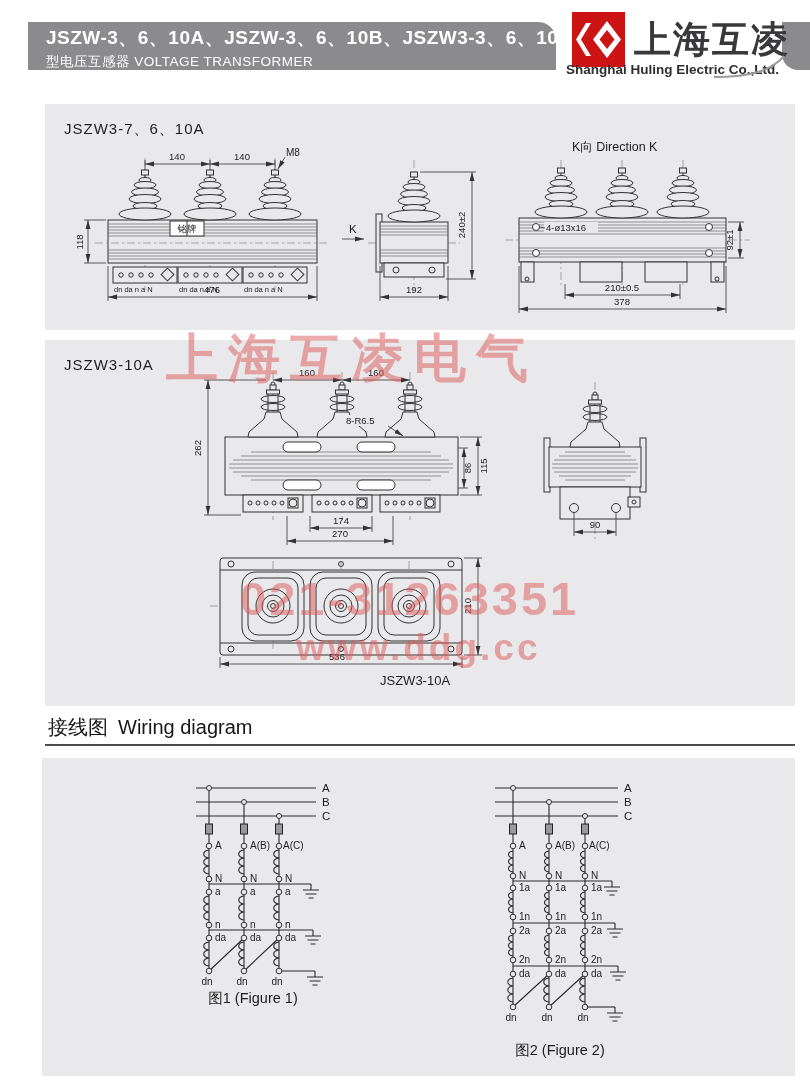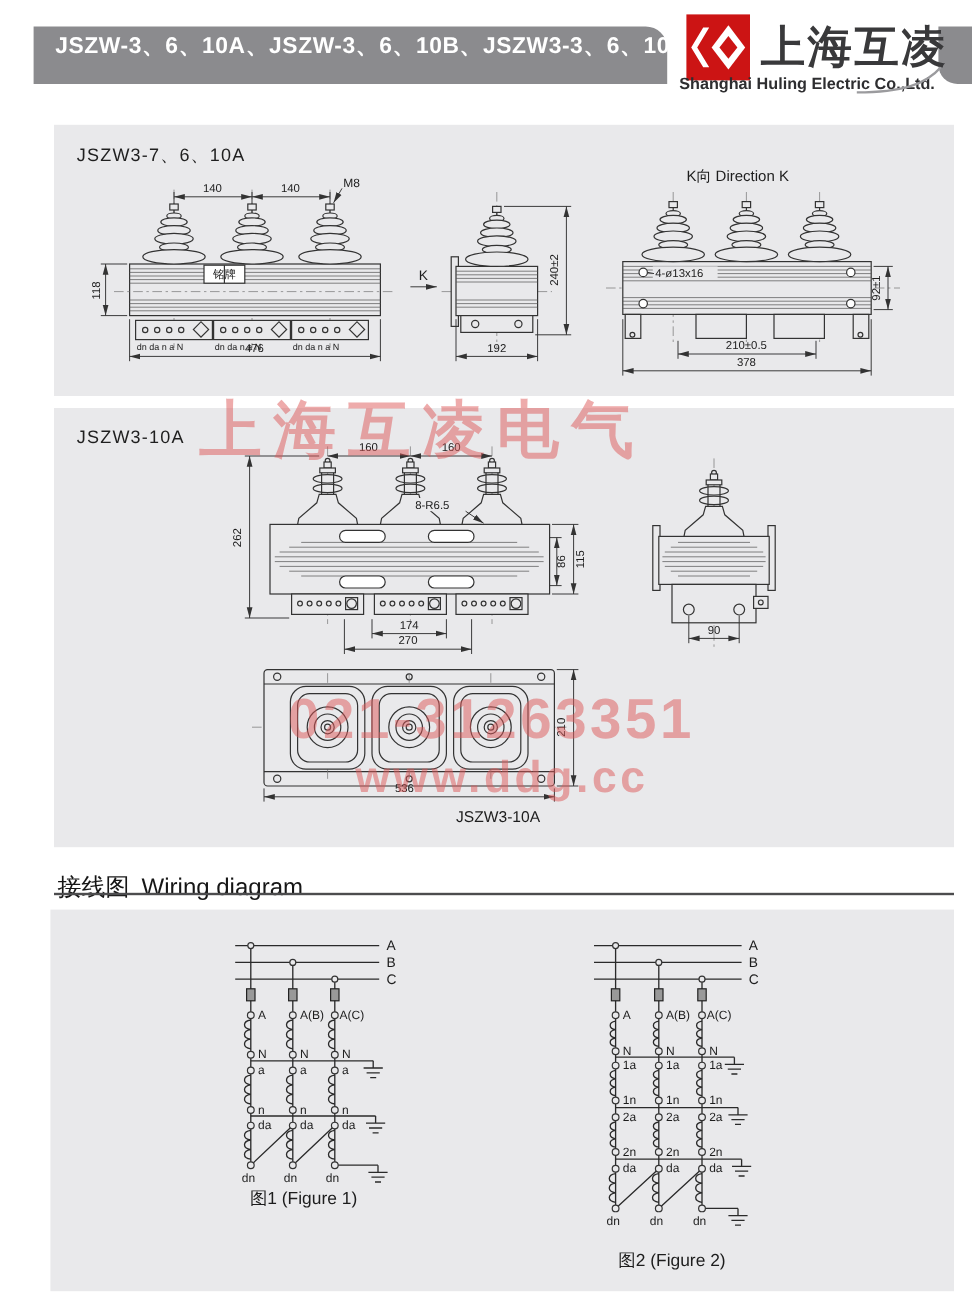--- a/index.html
+++ b/index.html
@@ -16,21 +16,21 @@
   .brandcn{position:absolute;left:634px;top:15px;font-size:37px;font-weight:bold;color:#39393b;letter-spacing:2px;}
   .branden{position:absolute;left:566px;top:62px;font-size:13.5px;font-weight:600;color:#2e2e30;}
   
   .panel{position:absolute;background:#e9e9eb;}
   .p1{left:45px;top:104px;width:750px;height:226px;}
   .p2{left:45px;top:340px;width:750px;height:366px;}
   .p3{left:42px;top:758px;width:753px;height:318px;}
   .seclabel{position:absolute;font-size:15px;color:#1f1f1f;letter-spacing:1px;z-index:4;}
   .s1{left:64px;top:120px;} .s2{left:64px;top:356px;}
   
-  .whead{position:absolute;left:48px;top:714px;font-size:20px;color:#161616;z-index:4;margin-top:12px;}
+  .whead{position:absolute;left:48px;top:714px;font-size:20px;color:#161616;z-index:4;}
   .whead .en{margin-left:10px;}
   .wrule{position:absolute;left:45px;top:744px;width:750px;height:2px;background:#4c4c4e;z-index:4;}
   
   .wm{position:absolute;font-weight:bold;color:rgba(221,88,88,.5);z-index:6;white-space:nowrap;}
   .wm1{left:166px;top:324px;font-size:52px;letter-spacing:10px;}
   .wm2{left:240px;top:571px;font-size:47px;letter-spacing:3px;}
   .wm3{left:296px;top:627px;font-size:37px;letter-spacing:3px;}
   
   .art{position:absolute;left:0;top:0;z-index:5;}
   .ln{fill:none;stroke:#333;stroke-width:1;}
@@ -44,20 +44,21 @@
   .t7{font-size:7.5px;} .t9{font-size:9.5px;} .t10{font-size:10px;} .t11{font-size:11.5px;}
   .t12{font-size:12.5px;} .t13{font-size:13px;} .t14{font-size:14.5px;}
 </style>
 </head>
 <body>
 
 <div class="page">
 
   <div class="band">
     <div class="t1">JSZW-3、6、10A、JSZW-3、6、10B、JSZW3-3、6、10A、JSZW3-3、6、10B</div>
+    <div class="t2">型电压互感器 VOLTAGE TRANSFORMER</div>
   </div>
   <div class="cornerblock"></div>
   <div class="logo">
     <svg width="53" height="55" viewBox="0 0 53 55">
       <polygon points="14,11 4,27.5 14,44 19,44 9,27.5 19,11" fill="#fff"></polygon>
       <path d="M35,9 L49,27.5 L35,46 L21,27.5 Z" fill="#fff"></path>
       <path d="M35,18 L42.5,27.5 L35,37 L27.5,27.5 Z" fill="#cc1414"></path>
     </svg>
   </div>
   <div class="brandcn">上海互凌</div>

